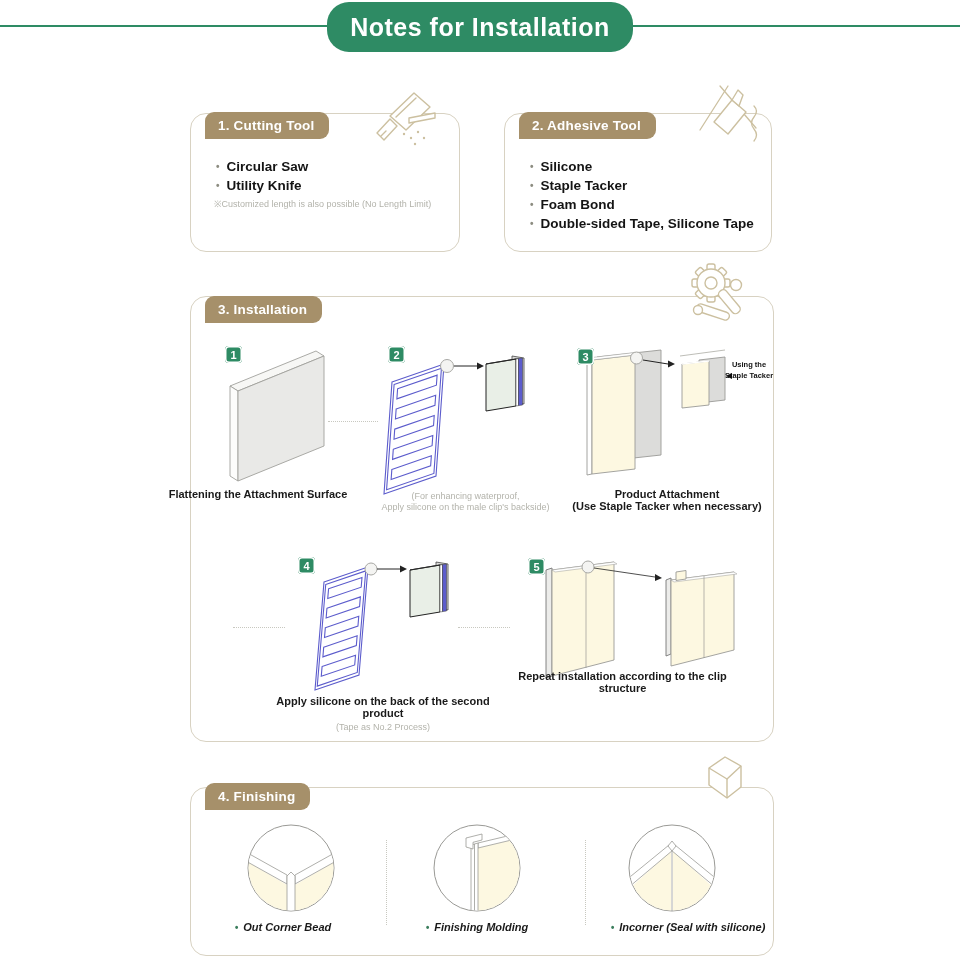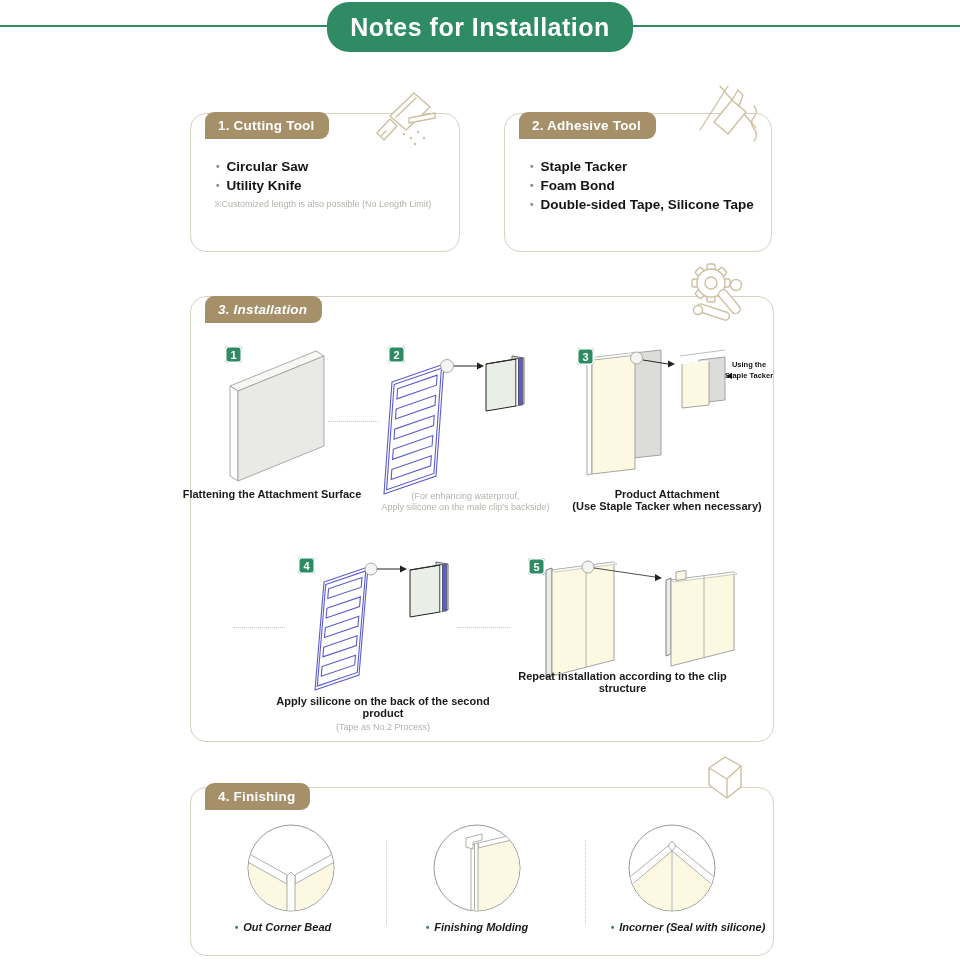--- a/index.html
+++ b/index.html
@@ -71,27 +71,28 @@
       <line x1="6" y1="46" x2="34" y2="2"></line>
       <line x1="26" y1="2" x2="62" y2="44"></line>
       <path d="M60,22 q5,5 0,11 q-5,6 0,12 q5,6 0,12"></path>
     </g>
     <g stroke="#ccc0a0" stroke-width="1.4" fill="#fff" stroke-linejoin="round">
       <polygon points="20,38 38,16 52,28 34,50"></polygon>
       <polygon points="38,16 44,6 49,11 45,22"></polygon>
     </g>
   </svg>
   <div class="list" style="left:530px;top:158px;">
+    <div class="item">Silicone</div>
     <div class="item">Staple Tacker</div>
     <div class="item">Foam Bond</div>
     <div class="item">Double-sided Tape, Silicone Tape</div>
   </div>
 
   <div class="box" style="left:190px;top:296px;width:582px;height:444px;"></div>
-  <div class="hdr" style="left:205px;top:296px;font-style:italic;">3. Installation</div>
+  <div class="hdr" style="left:205px;top:296px;">3. Installation</div>
   <svg class="icon" style="left:684px;top:258px;" width="70" height="72" viewBox="0 0 70 72">
     <g stroke="#ccc0a0" stroke-width="1.4" fill="#fff">
       <g>
         <rect x="23" y="6" width="8" height="9" rx="2" transform="rotate(0 27 25)"></rect>
         <rect x="23" y="6" width="8" height="9" rx="2" transform="rotate(45 27 25)"></rect>
         <rect x="23" y="6" width="8" height="9" rx="2" transform="rotate(90 27 25)"></rect>
         <rect x="23" y="6" width="8" height="9" rx="2" transform="rotate(135 27 25)"></rect>
         <rect x="23" y="6" width="8" height="9" rx="2" transform="rotate(180 27 25)"></rect>
         <rect x="23" y="6" width="8" height="9" rx="2" transform="rotate(225 27 25)"></rect>
         <rect x="23" y="6" width="8" height="9" rx="2" transform="rotate(270 27 25)"></rect>
@@ -200,21 +201,21 @@
     <polygon points="117,20 124,24 117,27" fill="#222"></polygon>
     <g stroke="#9a9a96" stroke-width="0.9">
       <polygon points="128,26 133,24 133,100 128,102" fill="#ececea" stroke="#777"></polygon>
       <polygon points="133,26 196,18 196,96 133,112" fill="#fdf8e1"></polygon>
       <polygon points="133,26 196,18 199,20 136,28" fill="#fff" stroke-width="0.5"></polygon>
       <line x1="166" y1="22" x2="166" y2="104" stroke-width="0.7"></line>
       <polygon points="138,18 148,16.5 148,25 138,26.5" fill="#fdf8e1"></polygon>
     </g>
   </svg>
 
-  <div class="cap" style="left:182px;top:488px;width:180px;">
+  <div class="cap" style="left:168px;top:488px;width:180px;">
     <span>Flattening the Attachment Surface</span>
   </div>
   <div class="cap" style="left:358px;top:488px;width:215px;">
     <div class="sub">
       <div>(For enhancing waterproof,</div>
       <div>Apply silicone on the male clip's backside)</div>
     </div>
   </div>
   <div class="cap" style="left:572px;top:488px;width:190px;">
     <div>Product Attachment</div>

